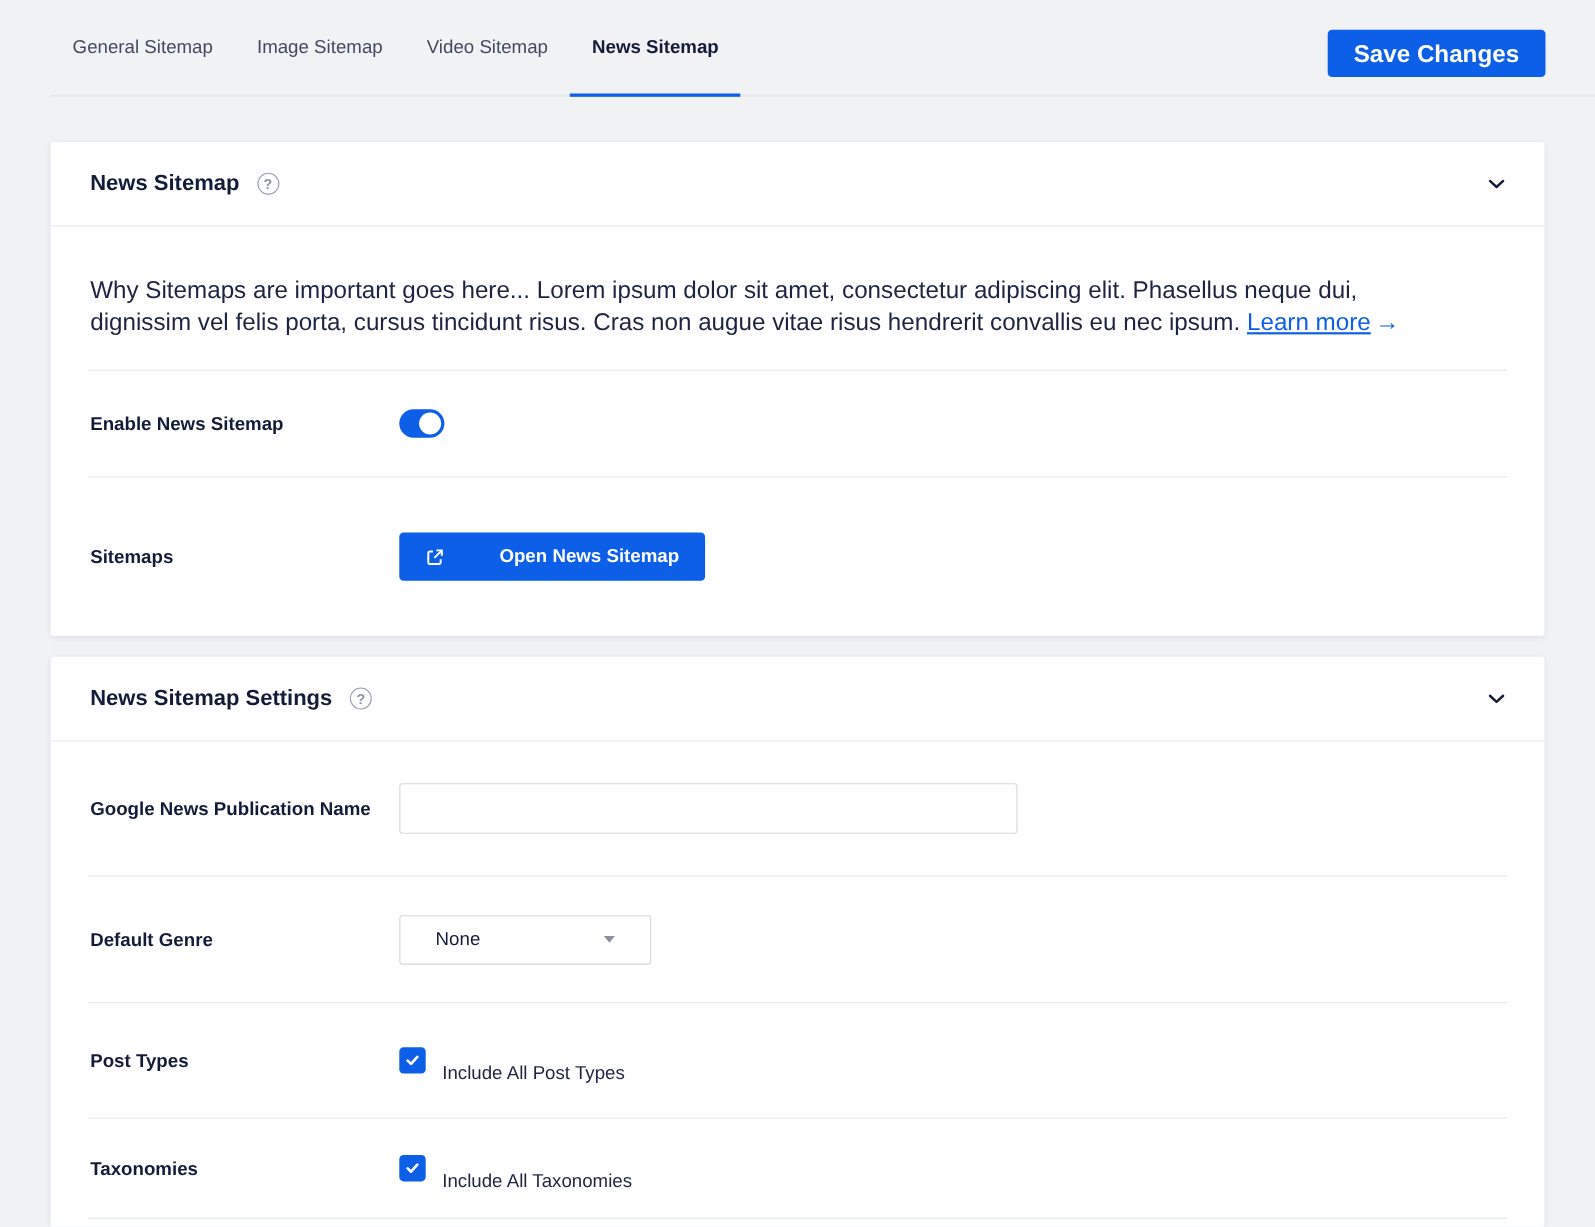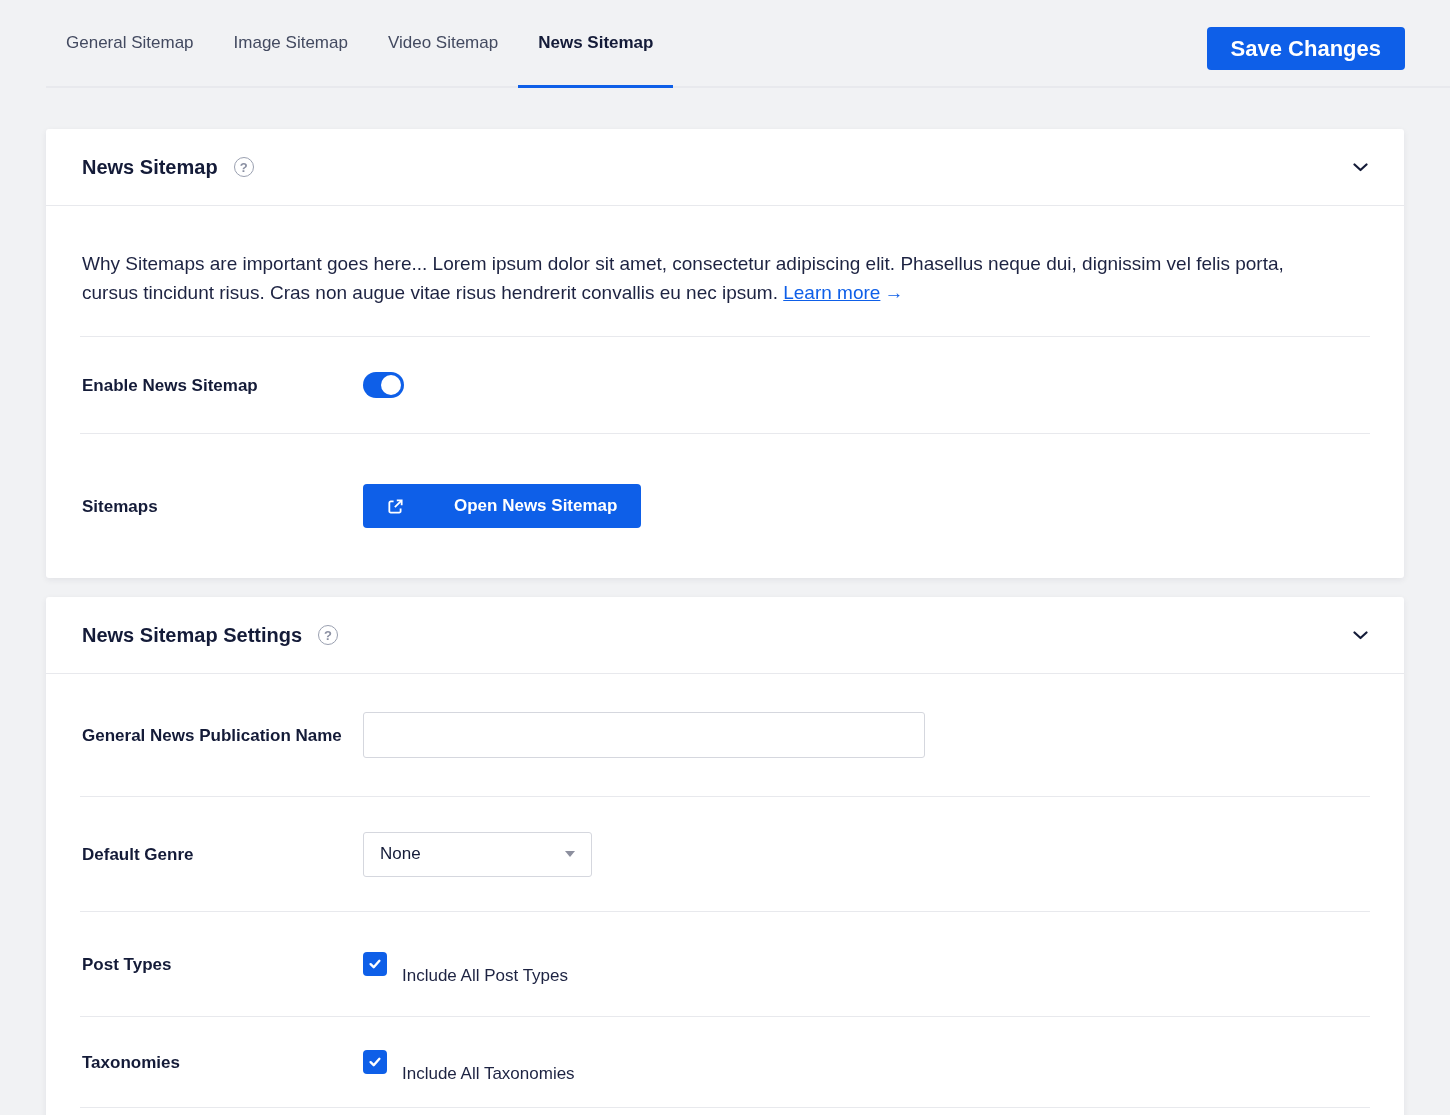--- a/index.html
+++ b/index.html
@@ -75,21 +75,21 @@
     border-radius:50%;
     color:#8b90a2;
     font-size:13px;font-weight:700;
     display:flex;align-items:center;justify-content:center;
     cursor:pointer;
   }
   .chevron{margin-left:auto;display:flex;align-items:center;cursor:pointer;}
   
   .description{
     padding:43px 85px 29px 36px;
-    font-size:19px;line-height:29px;
+    font-size:22px;line-height:29px;
     color:var(--body-text);
   }
   .learn-more{color:var(--accent);text-decoration:underline;cursor:pointer;}
   .learn-arrow{color:var(--accent);text-decoration:none;margin-left:4px;}
   .divider{height:1px;background:var(--divider);margin:0 34px;}
   .row{
     display:flex;align-items:center;
     padding:0 36px;
   }
   .row-enable{min-height:96px;}
@@ -133,21 +133,21 @@
     padding:0 14px;
     font-size:17px;font-family:inherit;color:var(--heading);
     background:#fff;outline:none;
   }
   
   .select{
     display:flex;align-items:center;
     width:229px;height:45px;
     border:1px solid var(--input-border);
     border-radius:3px;
-    padding:0 16px;
+    padding:0 32px;
     background:#fff;cursor:pointer;
   }
   .select-value{font-size:17px;color:var(--heading);}
   .select-caret{
     margin-left:auto;
     width:0;height:0;
     border-left:5px solid transparent;
     border-right:5px solid transparent;
     border-top:6px solid #8c8f9e;
   }
@@ -218,21 +218,21 @@
     <h2 class="card-title">News Sitemap Settings</h2>
     <span class="help-icon">?</span>
     <span class="chevron">
       <svg width="15" height="9" viewBox="0 0 15 9">
           <path d="M1.5 1.5 L7.5 7 L13.5 1.5" fill="none" stroke="#141b38" stroke-width="2.2" stroke-linecap="round" stroke-linejoin="round"></path>
         </svg>
     </span>
   </div>
 
   <div class="row row-pubname">
-    <div class="row-label">General News Publication Name</div>
+    <div class="row-label">Google News Publication Name</div>
     <input type="text" class="text-input" value="" style="">
   </div>
 
   <div class="divider"></div>
 
   <div class="row row-genre">
     <div class="row-label">Default Genre</div>
     <div class="select">
       <span class="select-value">None</span>
       <span class="select-caret"></span>

